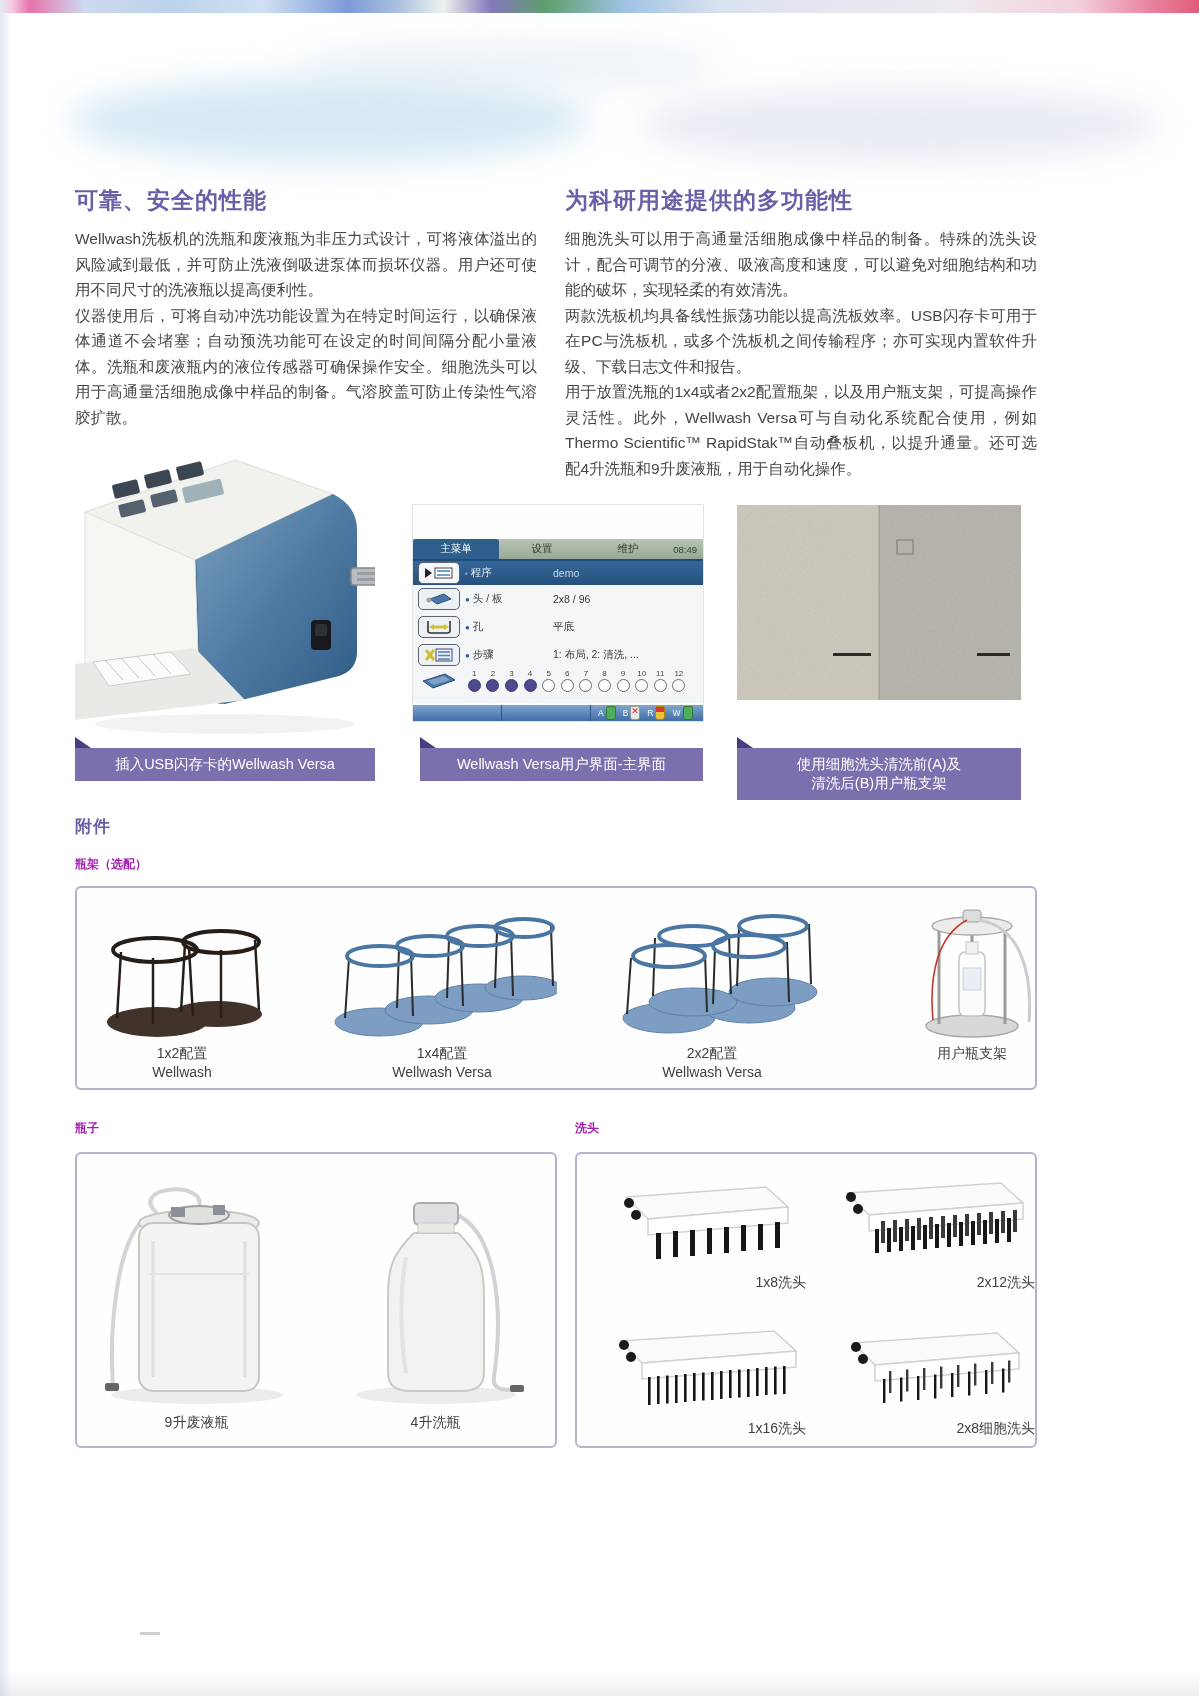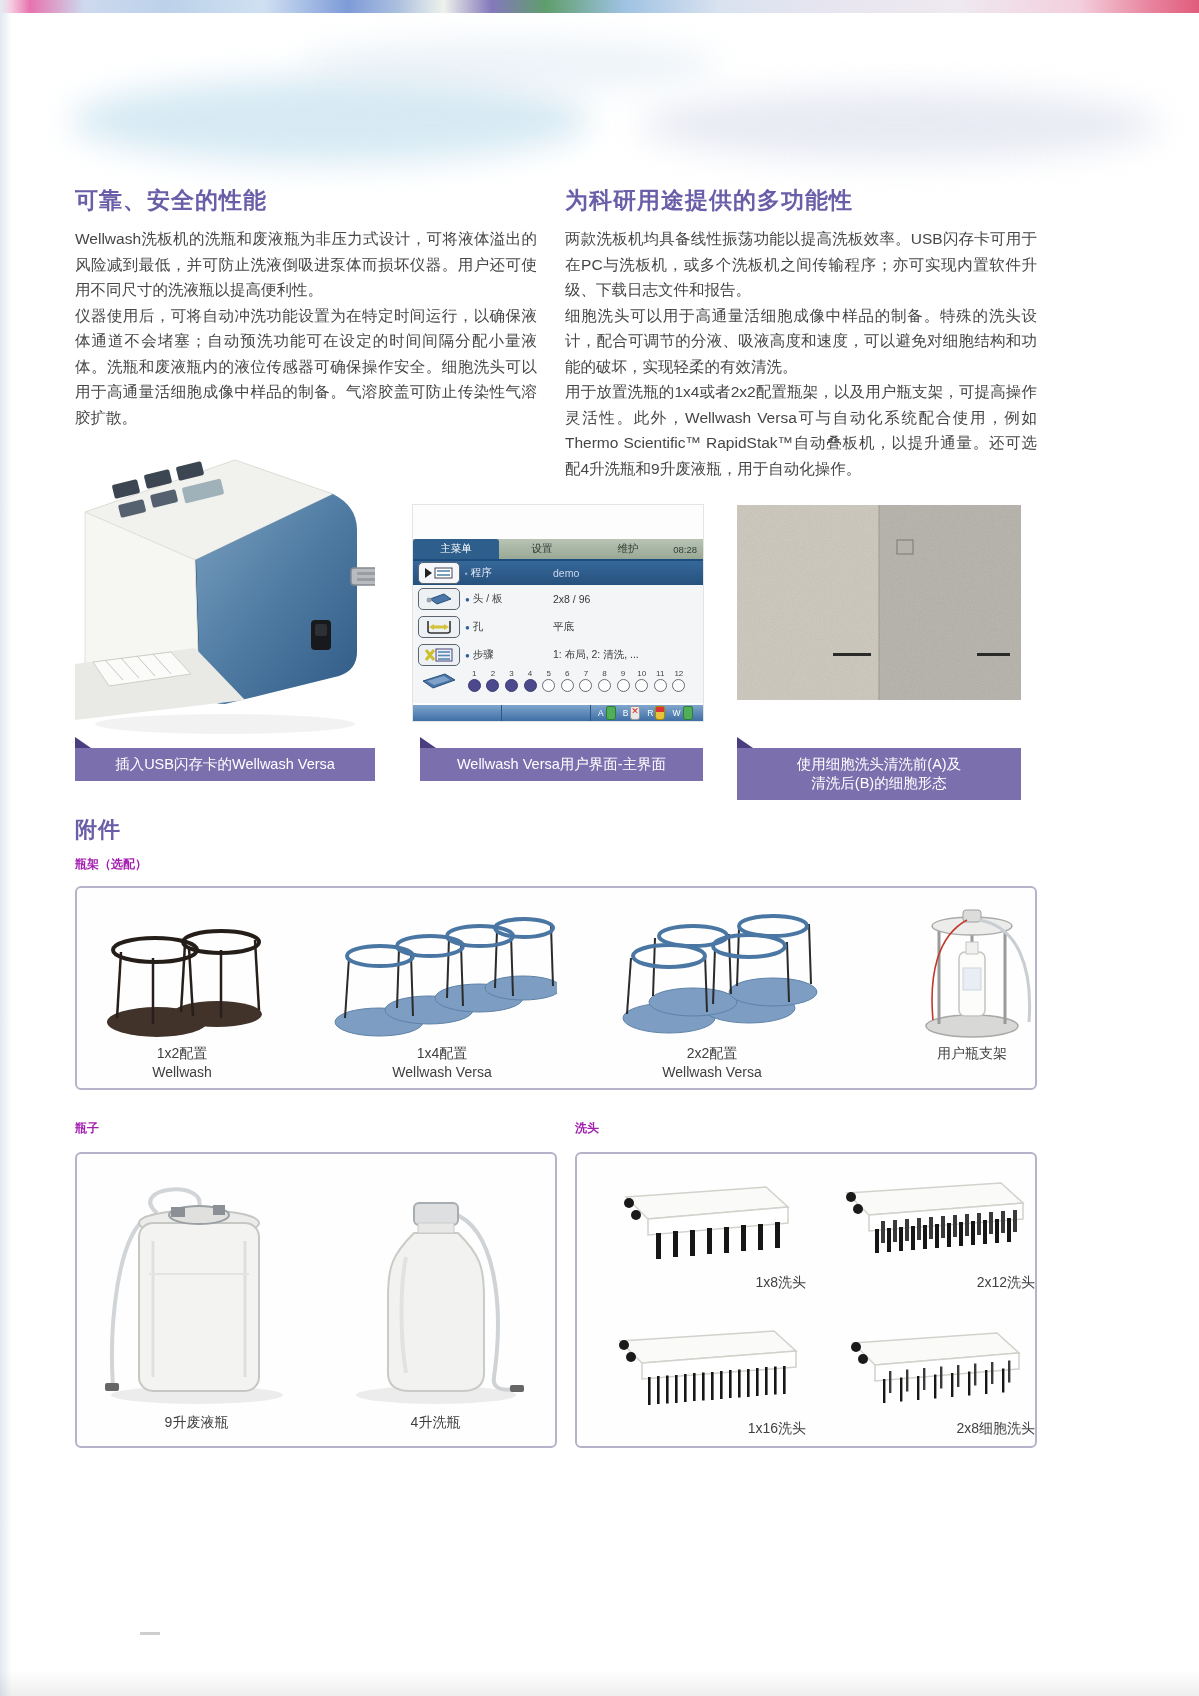--- a/index.html
+++ b/index.html
@@ -61,21 +61,21 @@
       background:linear-gradient(180deg,#7fa6cc,#3f6ea6);display:flex;align-items:center;}
   .ui-seg{width:1px;height:100%;background:#2b5685;}
   .ui-bgrp{display:flex;align-items:center;gap:2px;margin-left:7px;}
   .ui-bgrp .bl{color:#fff;font-size:8.5px;}
   .bot{width:8px;height:12px;border-radius:2px 2px 3px 3px;position:relative;}
   .bot.green{background:#4fae57;border:1px solid #2e7d36;}
   .bot.bx{background:#e8e8e8;border:1px solid #999;}
   .bot.bx::after{content:"✕";position:absolute;left:0;top:-1px;color:#d22;font-size:9px;font-weight:bold;}
   .bot.ry{background:linear-gradient(180deg,#d33 45%,#e8c23a 45%);border:1px solid #a80;}
   
-  .h2{position:absolute;font-size:22px;font-weight:bold;color:#6a5ea8;letter-spacing:1px;}
+  .h2{position:absolute;font-size:17px;font-weight:bold;color:#6a5ea8;letter-spacing:1px;}
   .h3{position:absolute;font-size:12px;font-weight:bold;color:#a21caf;}
   .abox{position:absolute;border:2px solid #b6b2ca;border-radius:6px;background:#fffefe;}
   .rackrow{display:flex;height:100%;align-items:flex-start;gap:40px;}
   .rackcell{flex:1;display:flex;flex-direction:column;align-items:center;padding-top:18px;}
   .plabel{font-size:14px;line-height:19px;color:#3f3f3f;text-align:center;margin-top:6px;}
   .bcells{display:flex;height:100%;}
   .bcell{flex:1;display:flex;flex-direction:column;align-items:center;justify-content:flex-end;padding-bottom:14px;}
   .hgrid{display:grid;grid-template-columns:1fr 1fr;grid-template-rows:1fr 1fr;height:100%;}
   .hcell{display:flex;flex-direction:column;align-items:flex-end;justify-content:flex-end;padding-bottom:8px;}
 </style>
@@ -96,22 +96,22 @@
     <div class="h1">可靠、安全的性能</div>
     <div class="body">
       <p>Wellwash洗板机的洗瓶和废液瓶为非压力式设计，可将液体溢出的风险减到最低，并可防止洗液倒吸进泵体而损坏仪器。用户还可使用不同尺寸的洗液瓶以提高便利性。</p>
       <p>仪器使用后，可将自动冲洗功能设置为在特定时间运行，以确保液体通道不会堵塞；自动预洗功能可在设定的时间间隔分配小量液体。洗瓶和废液瓶内的液位传感器可确保操作安全。细胞洗头可以用于高通量活细胞成像中样品的制备。气溶胶盖可防止传染性气溶胶扩散。</p>
     </div>
   </div>
 
   <div class="col right">
     <div class="h1">为科研用途提供的多功能性</div>
     <div class="body">
+      <p>细胞洗头可以用于高通量活细胞成像中样品的制备。特殊的洗头设计，配合可调节的分液、吸液高度和速度，可以避免对细胞结构和功能的破坏，实现轻柔的有效清洗。</p>
       <p>两款洗板机均具备线性振荡功能以提高洗板效率。USB闪存卡可用于在PC与洗板机，或多个洗板机之间传输程序；亦可实现内置软件升级、下载日志文件和报告。</p>
-      <p>细胞洗头可以用于高通量活细胞成像中样品的制备。特殊的洗头设计，配合可调节的分液、吸液高度和速度，可以避免对细胞结构和功能的破坏，实现轻柔的有效清洗。</p>
       <p>用于放置洗瓶的1x4或者2x2配置瓶架，以及用户瓶支架，可提高操作灵活性。此外，Wellwash Versa可与自动化系统配合使用，例如Thermo Scientific™ RapidStak™自动叠板机，以提升通量。还可选配4升洗瓶和9升废液瓶，用于自动化操作。</p>
     </div>
   </div>
 
   <div class="fig" style="left:75px;top:452px;width:300px;height:293px;">
     <svg width="300" height="293" viewBox="0 0 300 293">
       <defs>
         <linearGradient id="bluePanel" x1="0" y1="0" x2="1" y2="1">
           <stop offset="0" stop-color="#7aa0bf"></stop>
             <stop offset="0.5" stop-color="#4f7ba3"></stop>
@@ -151,21 +151,21 @@
       <ellipse cx="150" cy="272" rx="130" ry="10" fill="rgba(0,0,0,0.05)"></ellipse>
     </svg>
   </div>
 
   <div class="ui">
     <div class="ui-pad"></div>
     <div class="ui-tabs">
       <div class="ui-tab active">主菜单</div>
       <div class="ui-tab">设置</div>
       <div class="ui-tab">维护</div>
-      <div class="ui-time">08:28</div>
+      <div class="ui-time">08:49</div>
     </div>
 
     <div class="ui-row sel">
       <div class="ui-ic">
           <div class="ui-icbox">
         <svg width="30" height="14">
               <polygon points="1,2 8,7 1,12" fill="#222"></polygon>
           <rect x="11" y="2" width="17" height="10" fill="#fff" stroke="#445" stroke-width="1"></rect>
           <line x1="13" y1="5" x2="26" y2="5" stroke="#58a" stroke-width="1.6"></line>
           <line x1="13" y1="9" x2="26" y2="9" stroke="#58a" stroke-width="1.6"></line>
@@ -335,21 +335,21 @@
   </div>
 
   <div class="caption-banner" style="left:75px;top:748px;width:292px;">
     <span>插入USB闪存卡的Wellwash Versa</span>
   </div>
   <div class="caption-banner" style="left:420px;top:748px;width:275px;">
     <span>Wellwash Versa用户界面-主界面</span>
   </div>
   <div class="caption-banner" style="left:737px;top:748px;width:276px;">
     <div>使用细胞洗头清洗前(A)及</div>
-    <div>清洗后(B)的细胞形态</div>
+    <div>清洗后(B)用户瓶支架</div>
   </div>
 
   <div class="h2" style="left:75px;top:815px;">附件</div>
   <div class="h3" style="left:75px;top:856px;">瓶架（选配）</div>
 
   <div class="abox" style="left:75px;top:886px;width:958px;height:200px;">
     <div class="rackrow">
       <div class="rackcell">
         <svg width="210" height="132">
           <ellipse cx="80" cy="116" rx="50" ry="15" fill="#42332a"></ellipse>

